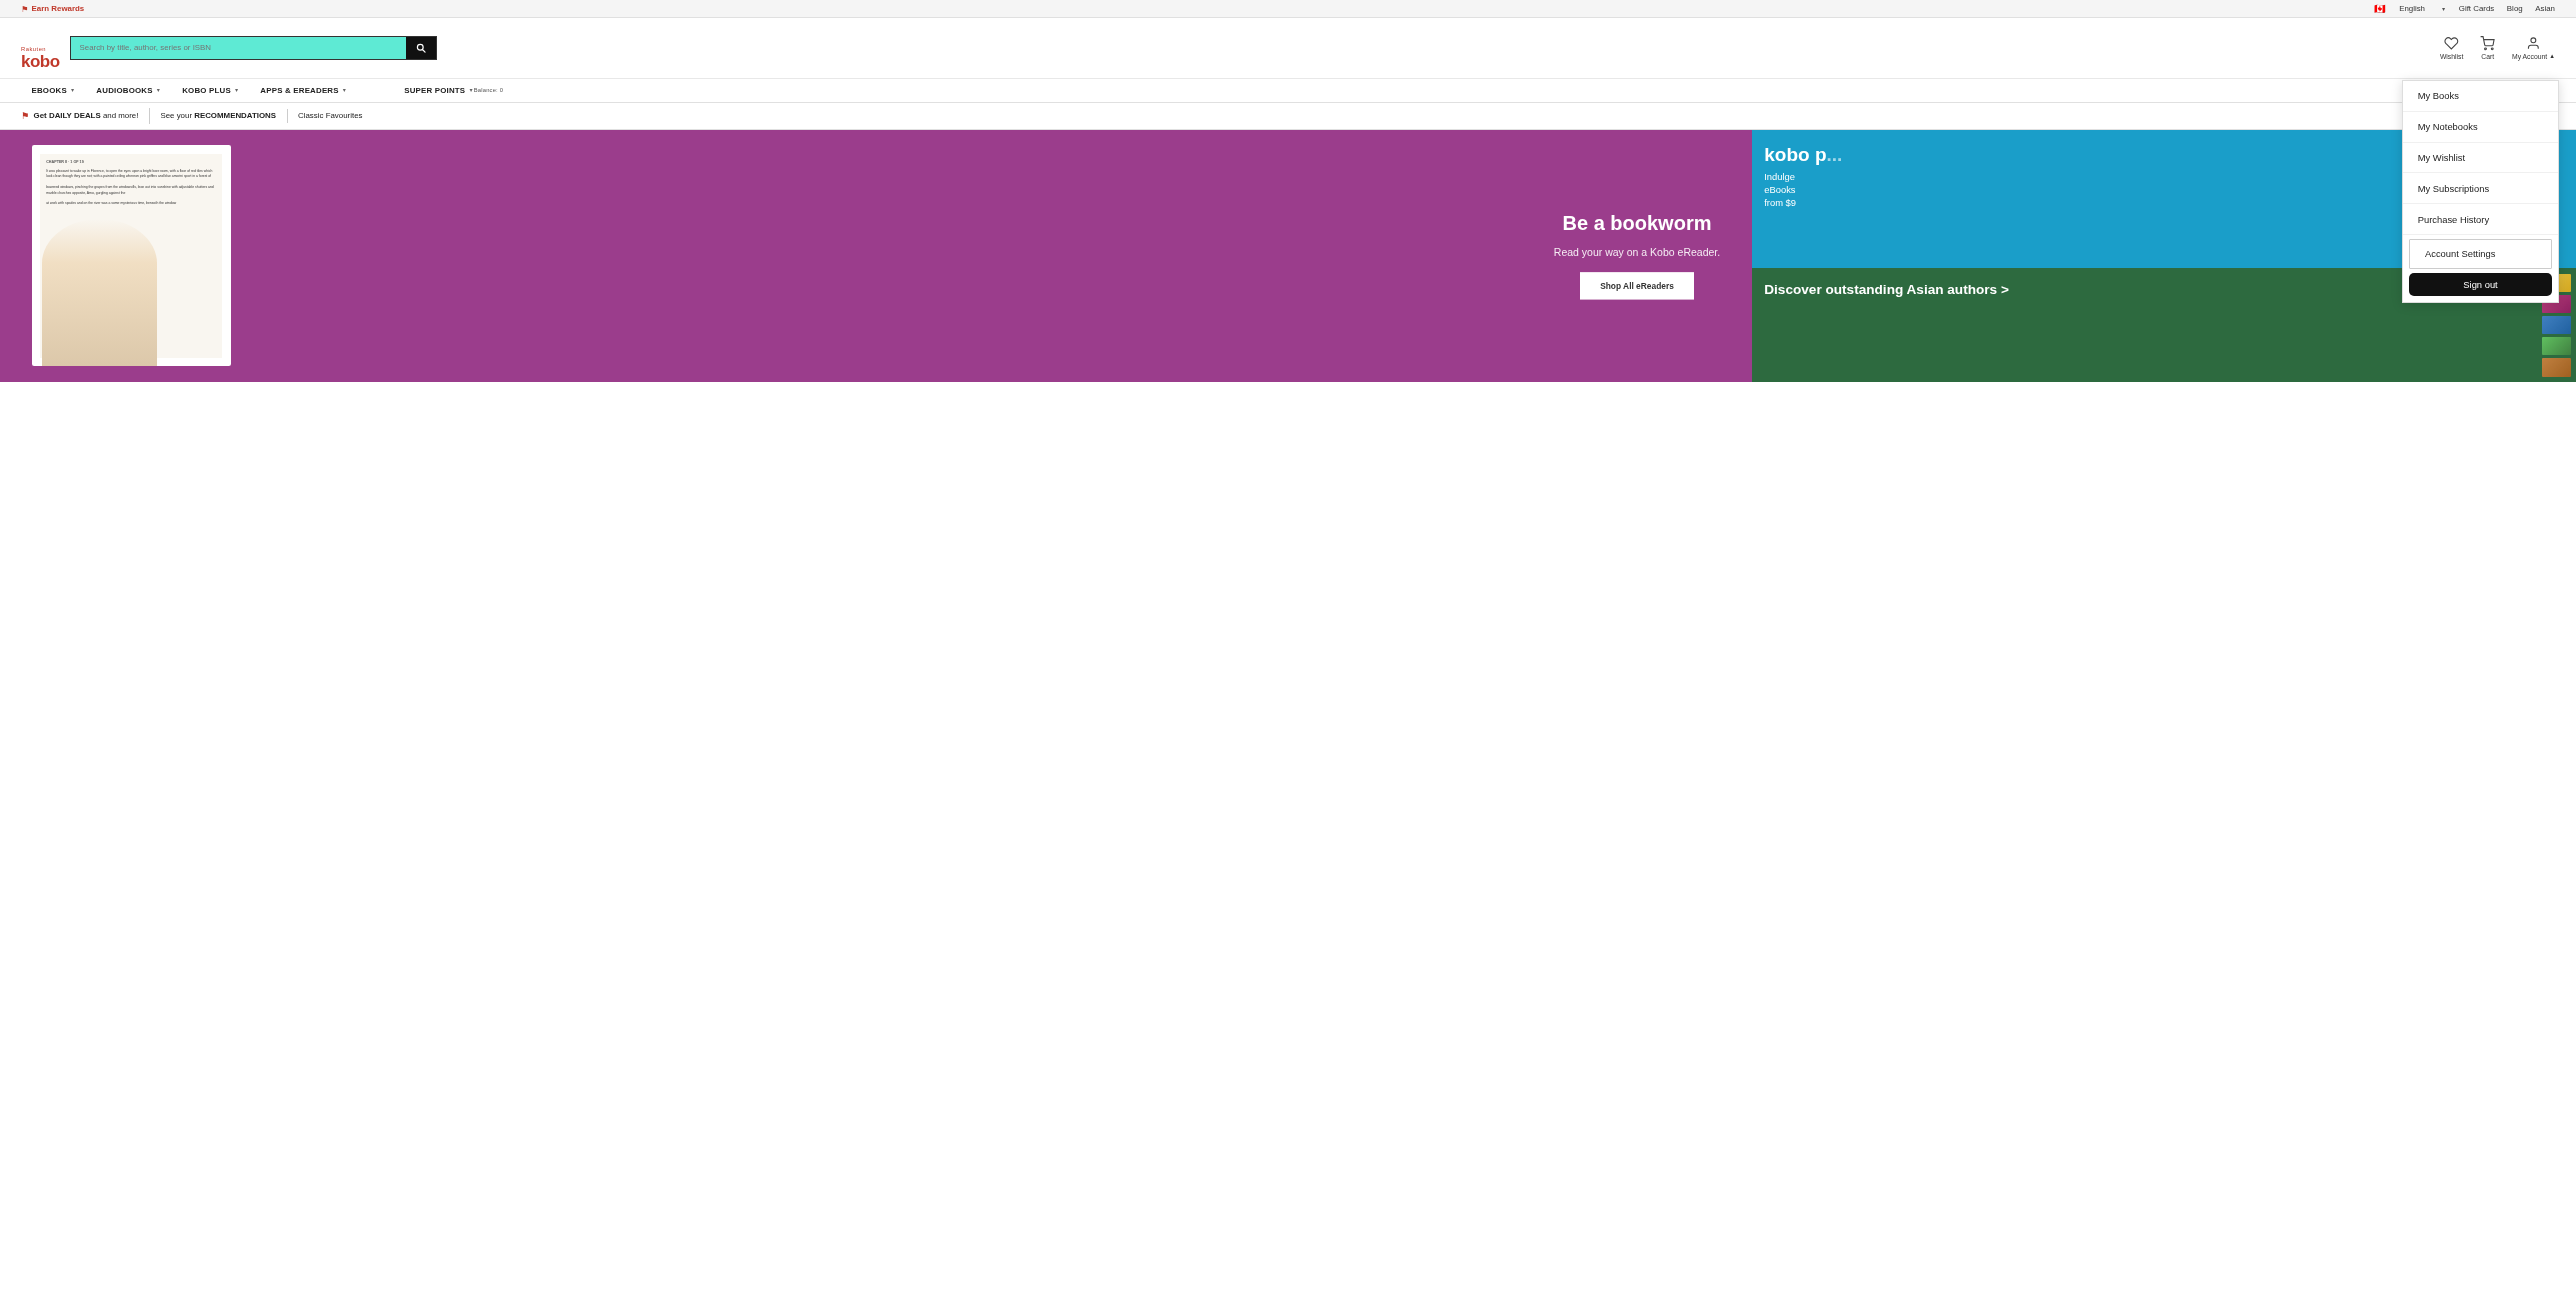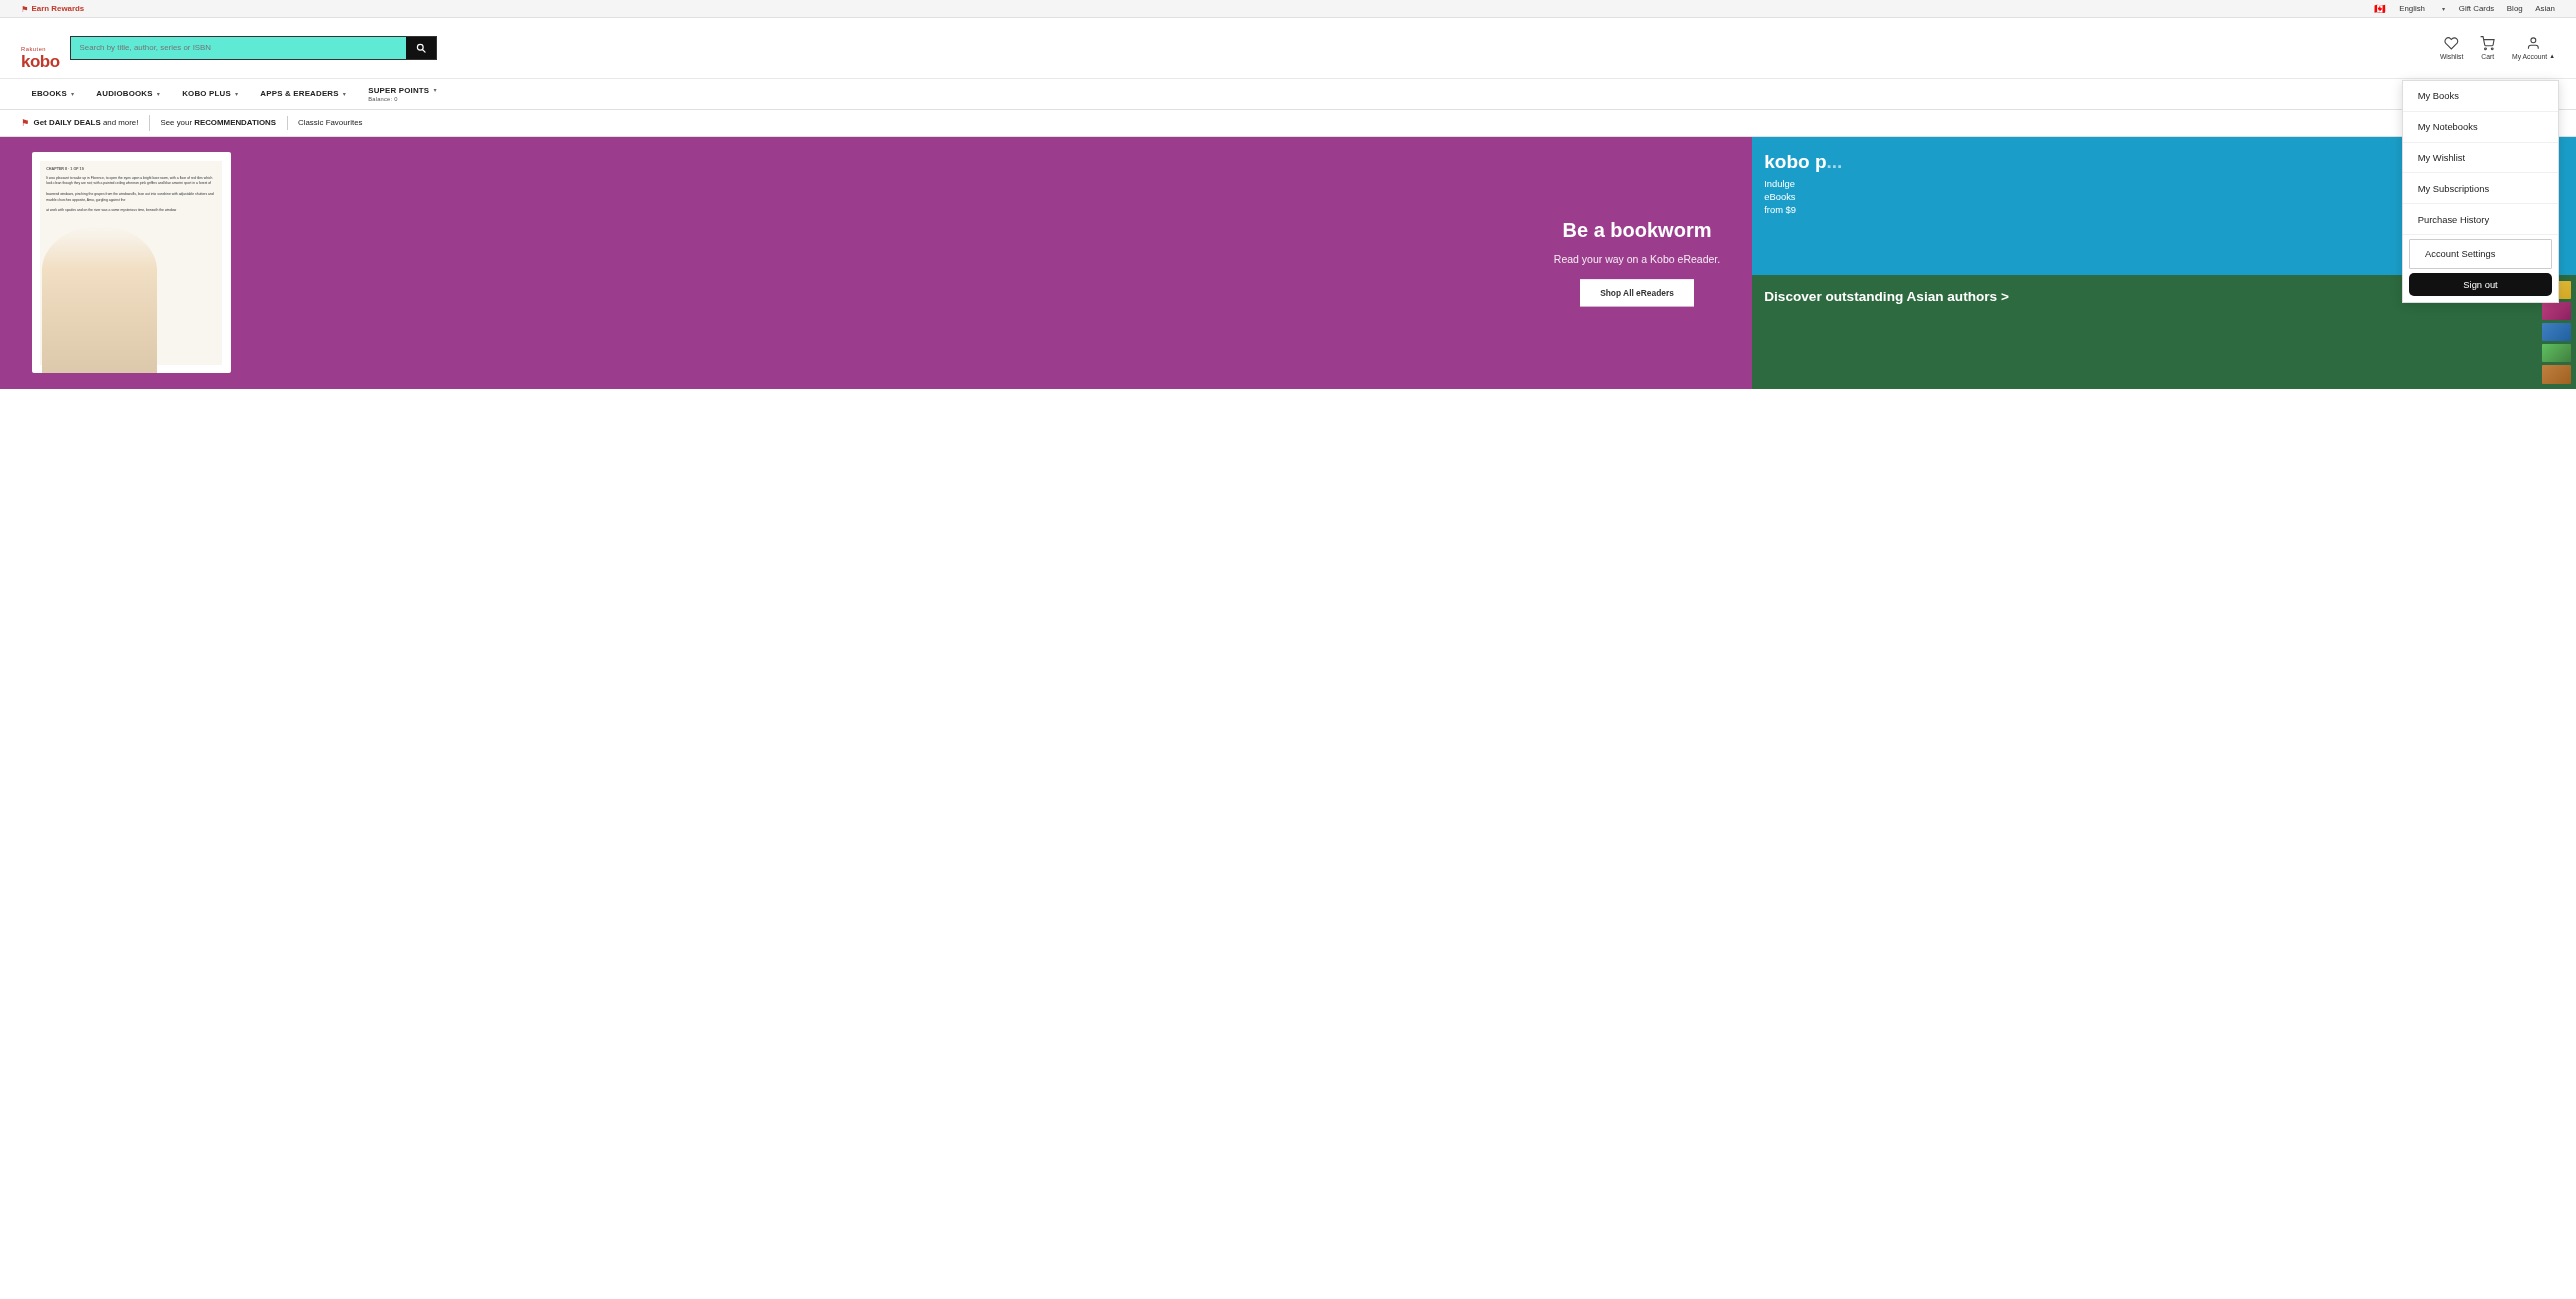--- a/index.html
+++ b/index.html
@@ -95,21 +95,21 @@
       padding: 7.3px 10.5px;
       font-size: 7.9px;
       font-weight: 600;
       color: #222;
       cursor: pointer;
       white-space: nowrap;
       text-transform: uppercase;
       letter-spacing: 0.2px;
     }
     .nav-chevron { font-size: 5.2px; color: #666; }
-    .super-points-section { display: flex; flex-direction: column; }
+    .super-points-section { display: flex; flex-direction: row; margin-left: 36px; }
     .super-points-balance { font-size: 5.8px; color: #555; margin-top: 1px; font-weight: 400; text-transform: none; }
 
     
     .secondary-nav {
       background: #fff;
       border-bottom: 0.5px solid #e0e0e0;
       padding: 5.2px 21px;
       display: flex;
       align-items: center;
       gap: 0;

